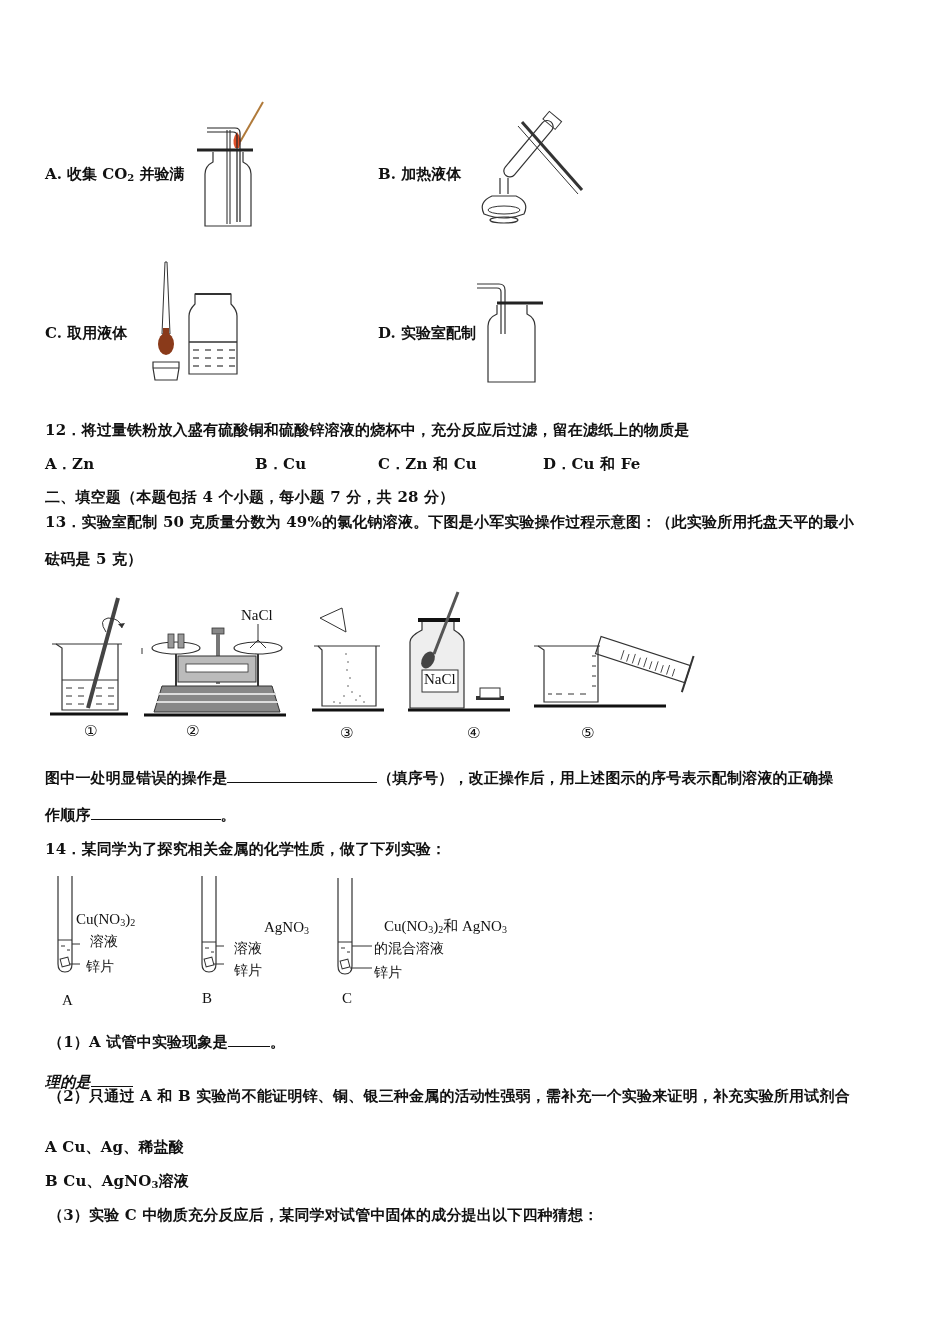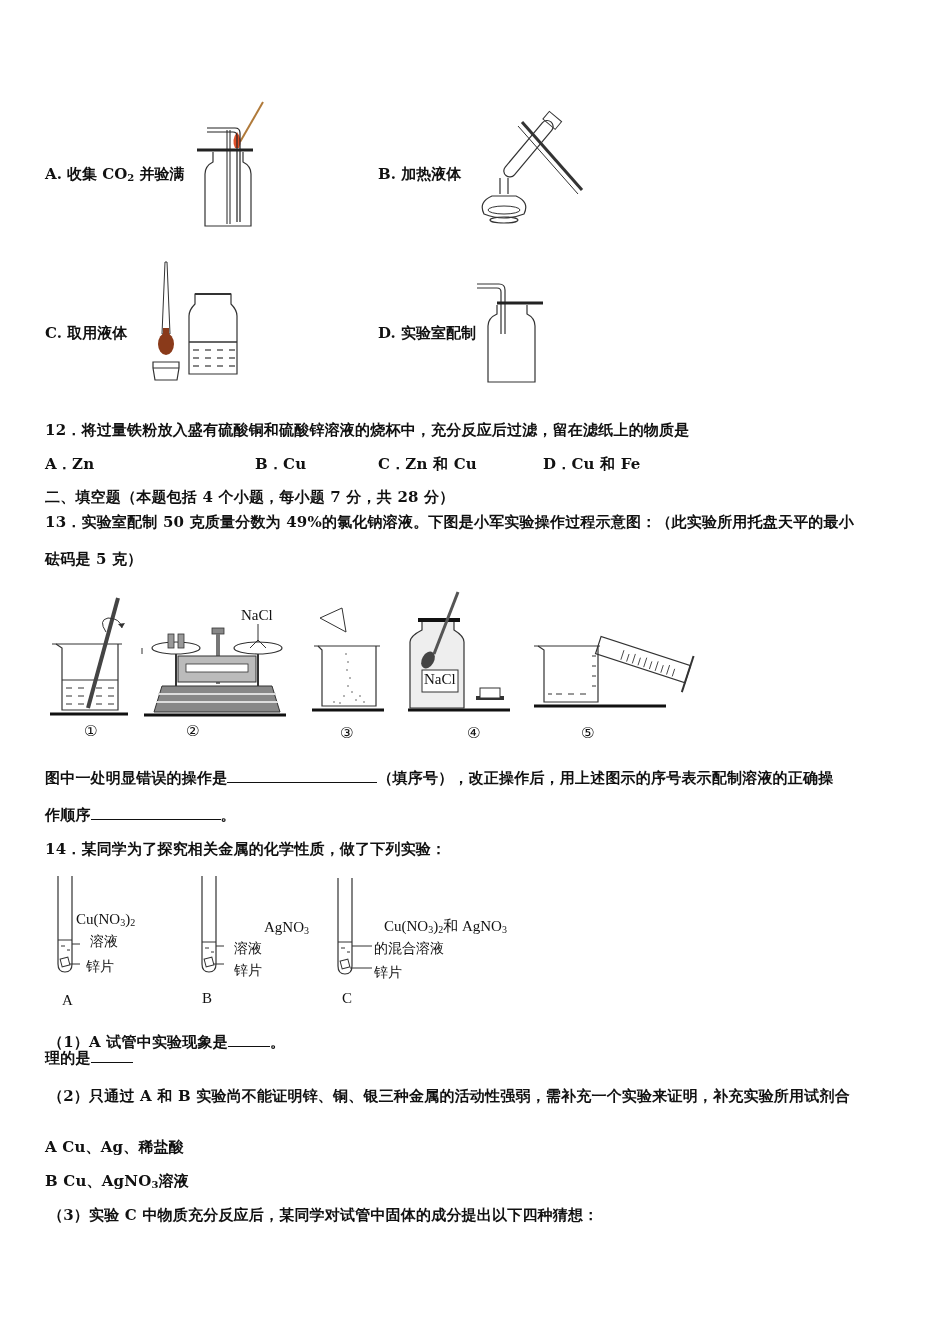--- a/index.html
+++ b/index.html
@@ -287,21 +287,21 @@
 </svg>
 <div class="abs serif-label" style="left:368px; top:917px;margin-left:16px;"><span>Cu(NO</span><sub>3</sub><span>)</span><sub>2</sub><span>和 AgNO</span><sub>3</sub></div>
 <div class="abs small-label" style="left:374px; top:940px;">的混合溶液</div>
 <div class="abs small-label" style="left:374px; top:964px;">锌片</div>
 <div class="abs serif-label" style="left:342px; top:990px;">C</div>
 
 <div class="abs txt" style="left:48px; top:1032px;">
   <span>（1）A 试管中实验现象是</span><span class="blank" style="width:42px;"></span><span>。</span>
 </div>
 <div class="abs txt" style="left:48px; top:1067px;margin-top:20px;">（2）只通过 A 和 B 实验尚不能证明锌、铜、银三种金属的活动性强弱，需补充一个实验来证明，补充实验所用试剂合</div>
-<div class="abs txt" style="left:45px; top:1048px;">
+<div class="abs txt" style="left:45px; top:1072px;font-style:italic;">
   <span>理的是</span><span class="blank" style="width:42px;"></span>
 </div>
 <div class="abs txt" style="left:45px; top:1138px;">
   <span>A</span>&nbsp;<span>Cu、Ag、稀盐酸</span>
 </div>
 <div class="abs txt" style="left:45px; top:1172px;">
   <span>B</span>&nbsp;<span>Cu、AgNO</span><sub>3</sub><span>溶液</span>
 </div>
 <div class="abs txt" style="left:48px; top:1206px;text-align:right;">（3）实验 C 中物质充分反应后，某同学对试管中固体的成分提出以下四种猜想：</div>
 

